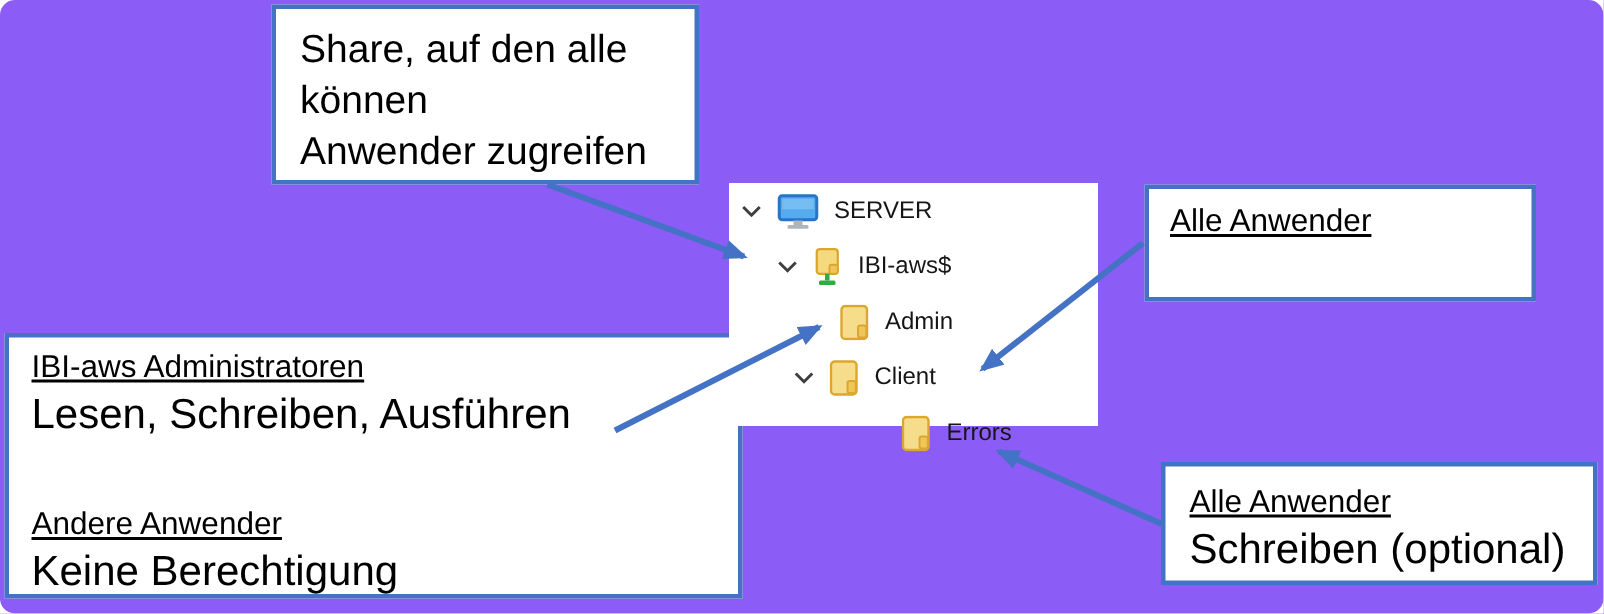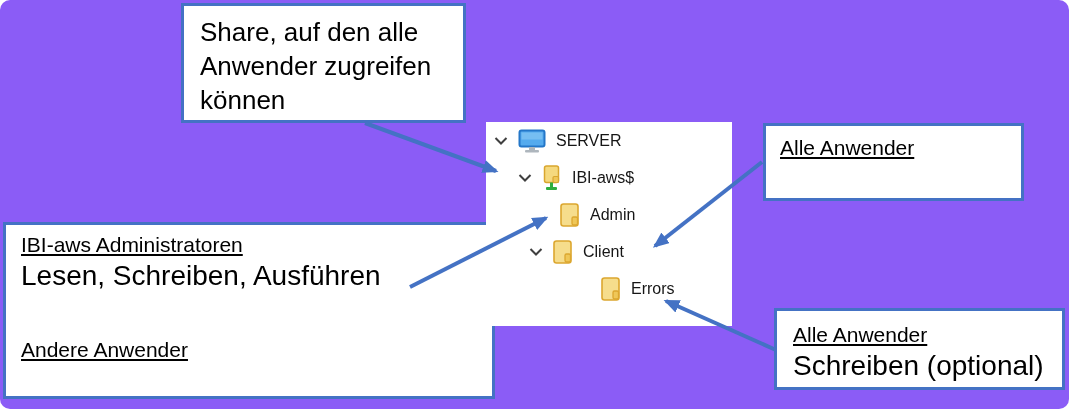--- a/index.html
+++ b/index.html
@@ -23,21 +23,21 @@
   .callout-share .co-line{font-size:26px;line-height:34px;white-space:nowrap;}
   .callout-admin{left:3px;top:222px;width:492px;height:177px;padding:6px 4px 0 15px;}
   .callout-lesen{left:763px;top:123px;width:261px;height:78px;padding:8px 4px 0 14px;}
   .callout-schreiben{left:774px;top:308px;width:291px;height:82px;padding:10px 4px 0 16px;}
   .co-title{font-size:21px;line-height:28px;white-space:nowrap;text-decoration:underline;}
   .co-value{font-size:28px;line-height:33px;white-space:nowrap;}
   .co-spacer{height:44px;}
   
   .tree-panel{
     position:absolute;
-    left:486px;top:122px;width:246px;height:204px;
+    left:486px;top:122px;width:246px;height:162px;
     background:#ffffff;
   }
   .tree-row{
     display:flex;align-items:center;
     height:37px;
     gap:10px;
     cursor:default;
   }
   .tree-row .chev{display:flex;align-items:center;width:14px;flex:0 0 auto;}
   .tree-row .icon{display:flex;align-items:center;flex:0 0 auto;}
@@ -56,29 +56,30 @@
   }
   .arrows line{stroke:#4472C4;stroke-width:4;}
 </style>
 </head>
 <body>
 
 <div class="canvas">
 
   <div class="callout callout-share">
     <div class="co-line">Share, auf den alle</div>
+    <div class="co-line">können</div>
     <div class="co-line">Anwender zugreifen</div>
-    <div class="co-line">können</div>
   </div>
 
   <div class="callout callout-admin">
     <div class="co-title">IBI-aws Administratoren</div>
     <div class="co-value">Lesen, Schreiben, Ausführen</div>
     <div class="co-spacer"></div>
     <div class="co-title">Andere Anwender</div>
+    <div class="co-value">Keine Berechtigung</div>
   </div>
 
   <div class="callout callout-lesen">
     <div class="co-title">Alle Anwender</div>
   </div>
 
   <div class="callout callout-schreiben">
     <div class="co-title">Alle Anwender</div>
     <div class="co-value">Schreiben (optional)</div>
   </div>

